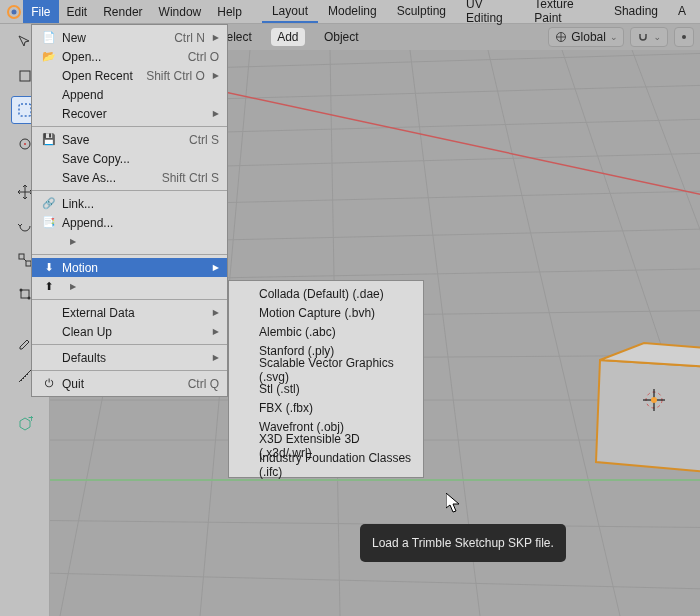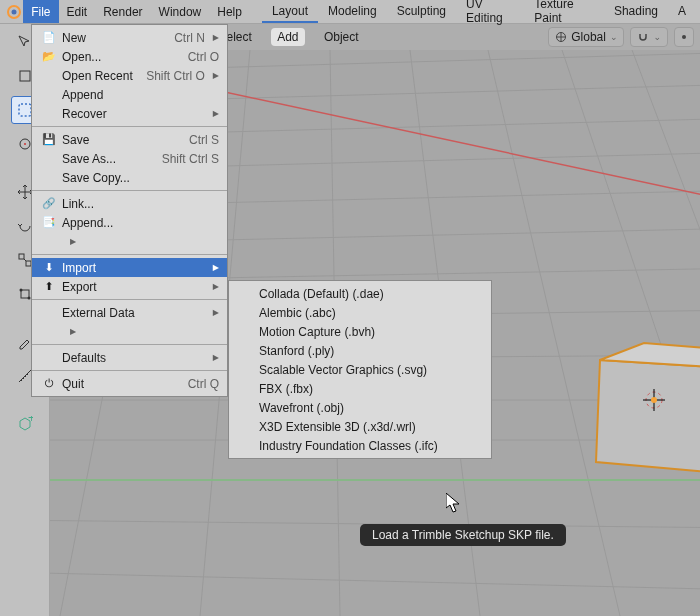--- a/index.html
+++ b/index.html
@@ -30,31 +30,31 @@
 .mode{position:absolute;left:50px;top:24px;height:26px;display:flex;align-items:center;gap:6px;padding:0 6px;z-index:2}
 .mode .seg{display:flex;align-items:center;height:20px;border-radius:4px;background:var(--hdr2);border:1px solid #9d9d9d}
 .mode .seg > span{padding:0 8px;line-height:18px}
 .mode .seg .active{background:#e4e4e4;border-radius:3px}
 
 .vp{position:absolute;left:50px;top:50px;right:0;bottom:0;overflow:hidden;}
 .gridsvg{position:absolute;left:0;top:0;width:100%;height:100%}
 
 .menu{position:absolute;background:var(--menu);border:1px solid #8a8a8a;padding:3px 0;z-index:5}
 .file{left:31px;top:24px;width:197px}
-.imp{left:228px;top:280px;width:264px}
+.imp{left:228px;top:280px;width:196px}
 .mrow{display:flex;align-items:center;padding:0 8px;height:19px;position:relative;cursor:default}
 .mrow.hl{background:var(--hi2);color:#fff}
 .mrow.hl *{color:#fff}
 .mic{width:18px;display:flex;align-items:center;justify-content:center;margin-right:4px}
 .mlab{flex:1}
 .mshc{color:var(--muted);margin-left:10px}
 .mar{color:var(--muted);font-size:8px;margin-left:8px}
 .sep{height:1px;background:var(--divider);margin:3px 0}
 
-.tt{position:absolute;left:360px;top:524px;z-index:6;background:var(--tt);color:var(--ttText);border-radius:5px;padding:4px 12px}
+.tt{position:absolute;left:360px;top:524px;z-index:6;background:var(--tt);color:var(--ttText);border-radius:5px;padding:12px 12px}
 .tt *{color:var(--ttText)}
 
 .cursor{position:absolute;left:446px;top:493px;z-index:7}
 </style>
 </head>
 <body>
 
 <div class="menubar">
   <div class="logo">
     <svg width="16" height="16" viewBox="0 0 16 16">
@@ -270,27 +270,27 @@
     <div class="sep"></div>
     <div class="mrow">
       <span class="mic">
         <span style="font-size: 11px;">💾</span>
       </span>
       <span class="mlab">Save</span>
       <span class="mshc">Ctrl S</span>
     </div>
     <div class="mrow">
       <span class="mic"></span>
+      <span class="mlab">Save Copy...</span>
+    </div>
+    <div class="mrow">
+      <span class="mic"></span>
       <span class="mlab">Save As...</span>
       <span class="mshc">Shift Ctrl S</span>
     </div>
-    <div class="mrow">
-      <span class="mic"></span>
-      <span class="mlab">Save Copy...</span>
-    </div>
     <div class="sep"></div>
     <div class="mrow">
       <span class="mic">
         <span style="font-size: 11px;">🔗</span>
       </span>
       <span class="mlab">Link...</span>
     </div>
     <div class="mrow">
       <span class="mic">
         <span style="font-size: 11px;">📑</span>
@@ -299,38 +299,38 @@
     </div>
     <div class="mrow">
       <span class="mic"></span>
       <span class="mar">▶</span>
     </div>
     <div class="sep"></div>
     <div class="mrow hl">
       <span class="mic">
         <span style="font-size: 11px;">⬇</span>
       </span>
-      <span class="mlab">Import</span>
+      <span class="mlab">Motion</span>
       <span class="mar">▶</span>
     </div>
     <div class="mrow">
       <span class="mic">
         <span style="font-size: 11px;">⬆</span>
       </span>
-      <span class="mlab">Export</span>
       <span class="mar">▶</span>
     </div>
     <div class="sep"></div>
     <div class="mrow">
       <span class="mic"></span>
       <span class="mlab">External Data</span>
       <span class="mar">▶</span>
     </div>
     <div class="mrow">
       <span class="mic"></span>
+      <span class="mlab">Clean Up</span>
       <span class="mar">▶</span>
     </div>
     <div class="sep"></div>
     <div class="mrow">
       <span class="mic"></span>
       <span class="mlab">Defaults</span>
       <span class="mar">▶</span>
     </div>
     <div class="sep"></div>
     <div class="mrow">
@@ -342,33 +342,37 @@
     </div>
   </div>
 
 <div class="menu imp" id="import-menu">
     <div class="mrow">
       <span class="mic"></span>
       <span class="mlab">Collada (Default) (.dae)</span>
     </div>
     <div class="mrow">
       <span class="mic"></span>
+      <span class="mlab">Motion Capture (.bvh)</span>
+    </div>
+    <div class="mrow">
+      <span class="mic"></span>
       <span class="mlab">Alembic (.abc)</span>
     </div>
     <div class="mrow">
       <span class="mic"></span>
-      <span class="mlab">Motion Capture (.bvh)</span>
-    </div>
-    <div class="mrow">
-      <span class="mic"></span>
       <span class="mlab">Stanford (.ply)</span>
     </div>
     <div class="mrow">
       <span class="mic"></span>
       <span class="mlab">Scalable Vector Graphics (.svg)</span>
+    </div>
+    <div class="mrow">
+      <span class="mic"></span>
+      <span class="mlab">Stl (.stl)</span>
     </div>
     <div class="mrow">
       <span class="mic"></span>
       <span class="mlab">FBX (.fbx)</span>
     </div>
     <div class="mrow">
       <span class="mic"></span>
       <span class="mlab">Wavefront (.obj)</span>
     </div>
     <div class="mrow">

